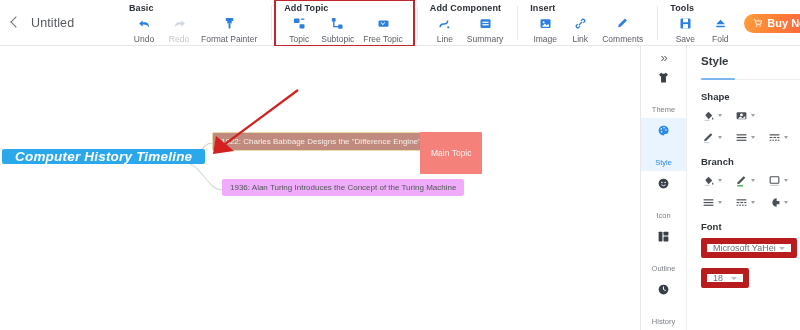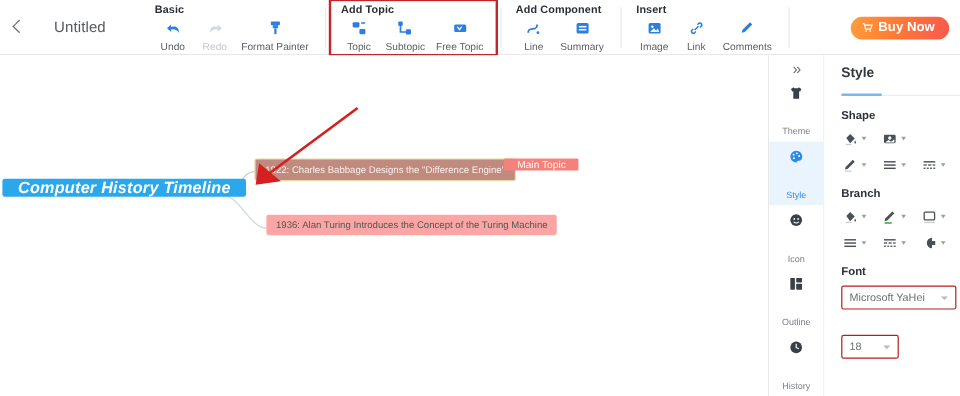--- a/index.html
+++ b/index.html
@@ -14,21 +14,21 @@
   
   .toolbar {
     position: absolute; top: 0; left: 0;
     width: 800px; height: 46px;
     background: #ffffff;
     border-bottom: 1px solid #e8e8e8;
     display: flex; align-items: flex-start;
   }
   .doc-title-wrap {
     display: flex; align-items: center;
-    height: 46px; padding-left: 8px; gap: 23px;
+    height: 46px; padding-left: 8px; gap: 9px;
     width: 120px; flex: none;
   }
   .chev-back {
     width: 14px; height: 14px; position: relative; cursor: pointer;
   }
   .chev-back::before {
     content: ""; position: absolute; left: 4px; top: 2px;
     width: 7px; height: 7px;
     border-left: 1.4px solid #6b7076; border-bottom: 1.4px solid #6b7076;
     transform: rotate(45deg);
@@ -85,27 +85,27 @@
     letter-spacing: .2px;
   }
   .node-babbage {
     left: 212px; top: 86px;
     background: #c08a7e; color: #f7efe9;
     border: 1.5px solid #e8d9a8;
     font-size: 8px; padding: 4px 8px; border-radius: 2px;
   }
   .node-turing {
     left: 222px; top: 133px;
-    background: #fca5a5; color: #4b5a51;
+    background: #f0abfc; color: #4b5a51;
     font-size: 8px; padding: 4px 8px; border-radius: 2px;
   }
   .node-main {
     left: 420px; top: 86px;
     background: #f4827a; color: #fff5f2;
-    font-size: 8.5px; padding: 0 11px; border-radius: 1px;
+    font-size: 8.5px; padding: 16px 11px; border-radius: 1px;
   }
 
   
   .anno-arrow { position: absolute; left: 195px; top: 42px; pointer-events: none; }
 
   
   .right-panel {
     position: absolute; top: 46px; right: 0;
     width: 160px; height: 284px;
     background: #ffffff; border-left: 1px solid #e8e8e8;
@@ -151,30 +151,30 @@
   .ico-cell { display: flex; align-items: center; gap: 2px; cursor: pointer; }
   .ico-cell .caret {
     width: 0; height: 0; border-left: 2.5px solid transparent;
     border-right: 2.5px solid transparent; border-top: 3px solid #9aa0a6;
   }
   .ico-box { width: 15px; height: 15px; display: flex; align-items: center; justify-content: center; }
 
   .fld { margin: 6px 0 0 14px; }
   .sel {
     display: flex; align-items: center; justify-content: space-between;
-    border: 1px solid #b91c1c; border-radius: 2px;
+    border: 6px solid #b91c1c; border-radius: 2px;
     height: 20px; padding: 0 6px; background: #fff; cursor: pointer;
   }
   .sel span { font-size: 9px; color: #6b7076; }
   .sel .caret2 {
     width: 0; height: 0; border-left: 3px solid transparent;
     border-right: 3px solid transparent; border-top: 3.5px solid #b6bbc0;
   }
   .sel-font { width: 96px; }
-  .sel-size { width: 48px; margin-top: 21px; }
+  .sel-size { width: 48px; margin-top: 10px; }
 </style>
 </head>
 <body>
 
 <div id="app">
 
   <div class="toolbar">
 
     <div class="doc-title-wrap">
       <div class="chev-back"></div>
@@ -308,20 +308,44 @@
                 <path d="M5 18 L6 14 L16 4 L19 7 L9 17 Z" fill="#2b7fe0"></path>
               </svg>
           </div>
           <div class="tb-lbl">Comments</div>
         </div>
       </div>
     </div>
 
     <div class="tb-sep"></div>
 
+    <div class="tb-group">
+      <div class="tb-group-title">Tools</div>
+      <div class="tb-items">
+        <div class="tb-item">
+          <div class="tb-ico">
+            <svg width="15" height="15" viewBox="0 0 24 24">
+                <rect x="4" y="4" width="16" height="16" rx="2" fill="#2b7fe0"></rect>
+                <rect x="8" y="4" width="8" height="6" fill="#fff"></rect>
+                <rect x="8" y="13" width="8" height="7" fill="#fff"></rect>
+              </svg>
+          </div>
+          <div class="tb-lbl">Save</div>
+        </div>
+        <div class="tb-item">
+          <div class="tb-ico">
+            <svg width="15" height="15" viewBox="0 0 24 24">
+                <path d="M12 6 L19 13 L5 13 Z" fill="#2b7fe0"></path>
+                <rect x="5" y="15.5" width="14" height="2.4" rx="1" fill="#2b7fe0"></rect>
+              </svg>
+          </div>
+          <div class="tb-lbl">Fold</div>
+        </div>
+      </div>
+    </div>
 
     <div class="tb-right">
       <div class="buy-now">
         <svg width="10" height="10" viewBox="0 0 24 24">
             <path d="M2 4 h3 l3 11 h10 l3 -8 H7" stroke="#fff" stroke-width="2.2" fill="none"></path>
             <circle cx="9" cy="19" r="1.7" fill="#fff"></circle>
             <circle cx="17" cy="19" r="1.7" fill="#fff"></circle>
           </svg>
         <span>Buy Now</span>
 

